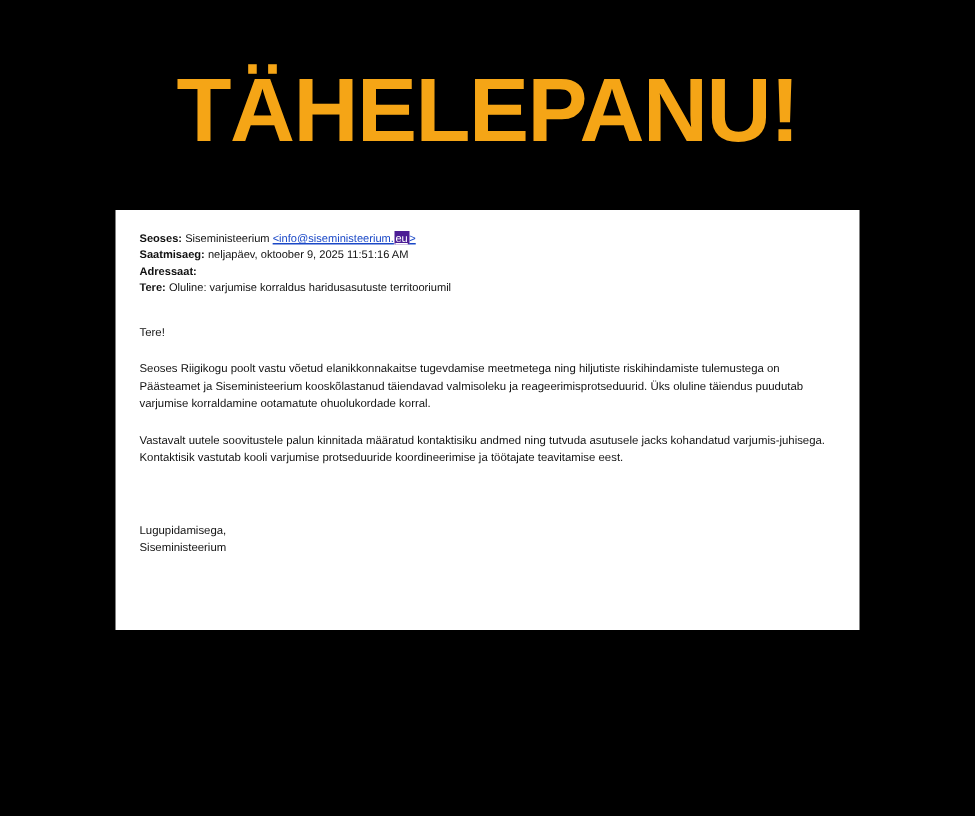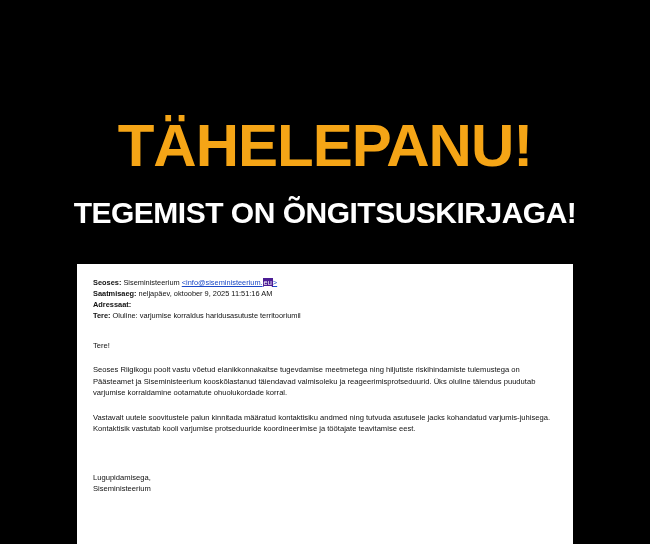--- a/index.html
+++ b/index.html
@@ -14,21 +14,20 @@
     overflow: hidden;
     position: relative;
   }
   .poster {
     width: 650px;
     height: 544px;
     background: #000000;
     display: flex;
     flex-direction: column;
     align-items: center;
-    justify-content: flex-end;
   }
   .headline {
     margin-top: 44px;
     color: #f5a516;
     font-weight: bold;
     font-size: 60px;
     letter-spacing: -1px;
     line-height: 1;
     font-family: "Liberation Sans", sans-serif;
     text-align: center;
@@ -100,21 +99,20 @@
   }
   .sig-line { display: block; }
 </style>
 </head>
 <body>
 
 <div class="poster">
 
   <div class="headline">TÄHELEPANU!</div>
 
-  <div class="subhead">TEGEMIST ON ÕNGITSUSKIRJAGA!</div>
 
   <div class="email-card">
 
     <div class="hdr-line">
       <span class="hdr-label">Seoses:</span>
       <span>Siseministeerium</span>
       <span class="hdr-link">&lt;info@siseministeerium.</span><span class="hl-red">eu</span><span class="hdr-link">&gt;</span>
     </div>
 
     <div class="hdr-line">

